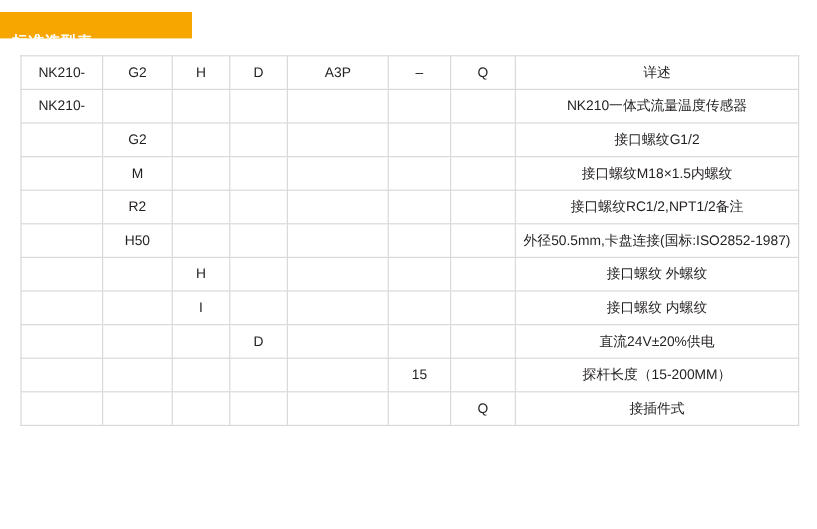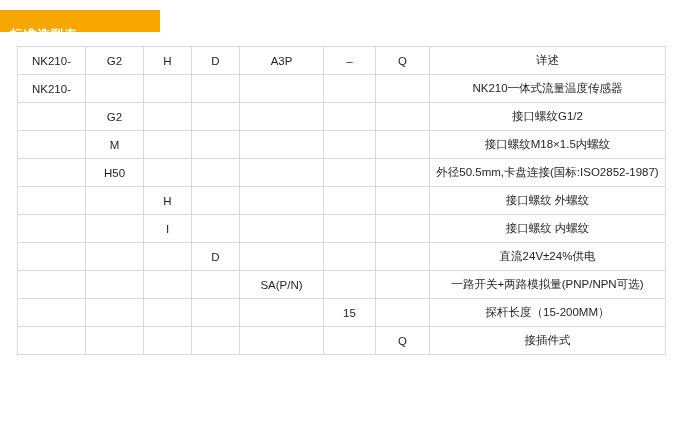--- a/index.html
+++ b/index.html
@@ -137,20 +137,30 @@
           <td></td>
           <td>M</td>
           <td></td>
           <td></td>
           <td></td>
           <td></td>
           <td></td>
           <td class="desc">接口螺纹M18×1.5内螺纹</td>
         </tr>
 
+        <tr>
+          <td></td>
+          <td>R2</td>
+          <td></td>
+          <td></td>
+          <td></td>
+          <td></td>
+          <td></td>
+          <td class="desc">接口螺纹RC1/2,NPT1/2备注</td>
+        </tr>
 
         <tr>
           <td></td>
           <td>H50</td>
           <td></td>
           <td></td>
           <td></td>
           <td></td>
           <td></td>
           <td class="desc">外径50.5mm,卡盘连接(国标:ISO2852-1987)</td>
@@ -179,34 +189,24 @@
         </tr>
 
         <tr>
           <td></td>
           <td></td>
           <td></td>
           <td>D</td>
           <td></td>
           <td></td>
           <td></td>
-          <td class="desc">直流24V±24%供电</td>
-        </tr>
-
-
-        <tr>
-          <td></td>
-          <td></td>
-          <td></td>
-          <td></td>
-          <td>SA(P/N)</td>
-          <td></td>
-          <td></td>
-          <td class="desc">一路开关+两路模拟量(PNP/NPN可选)</td>
-        </tr>
+          <td class="desc">直流24V±20%供电</td>
+        </tr>
+
+
 
         <tr>
           <td></td>
           <td></td>
           <td></td>
           <td></td>
           <td></td>
           <td>15</td>
           <td></td>
           <td class="desc">探杆长度（15-200MM）</td>

